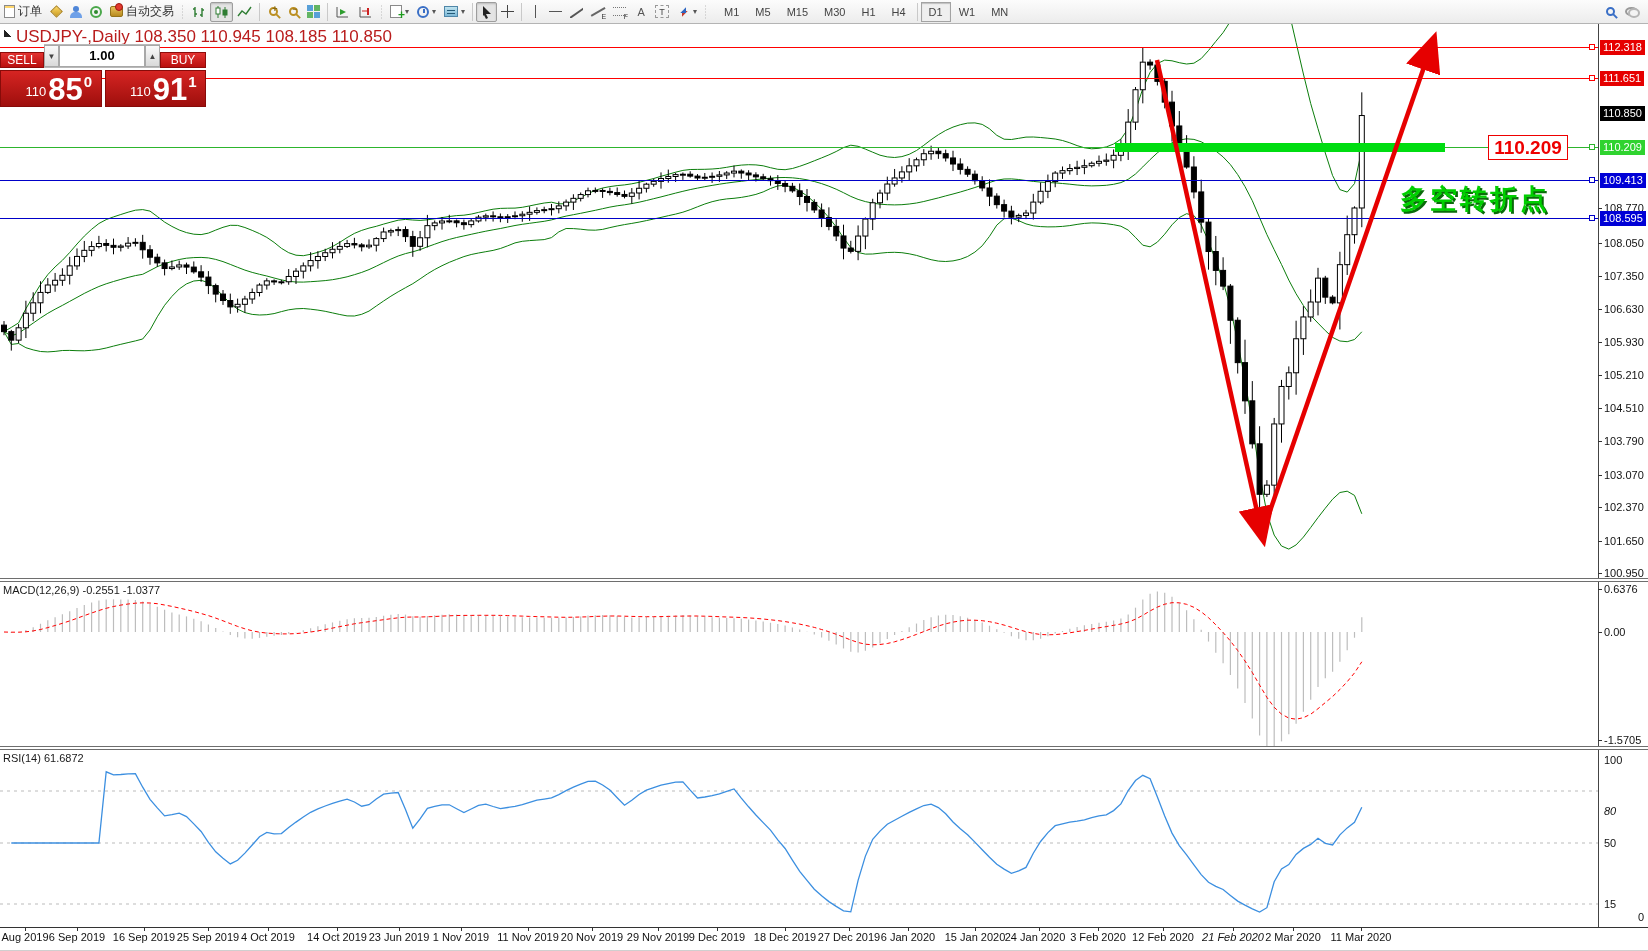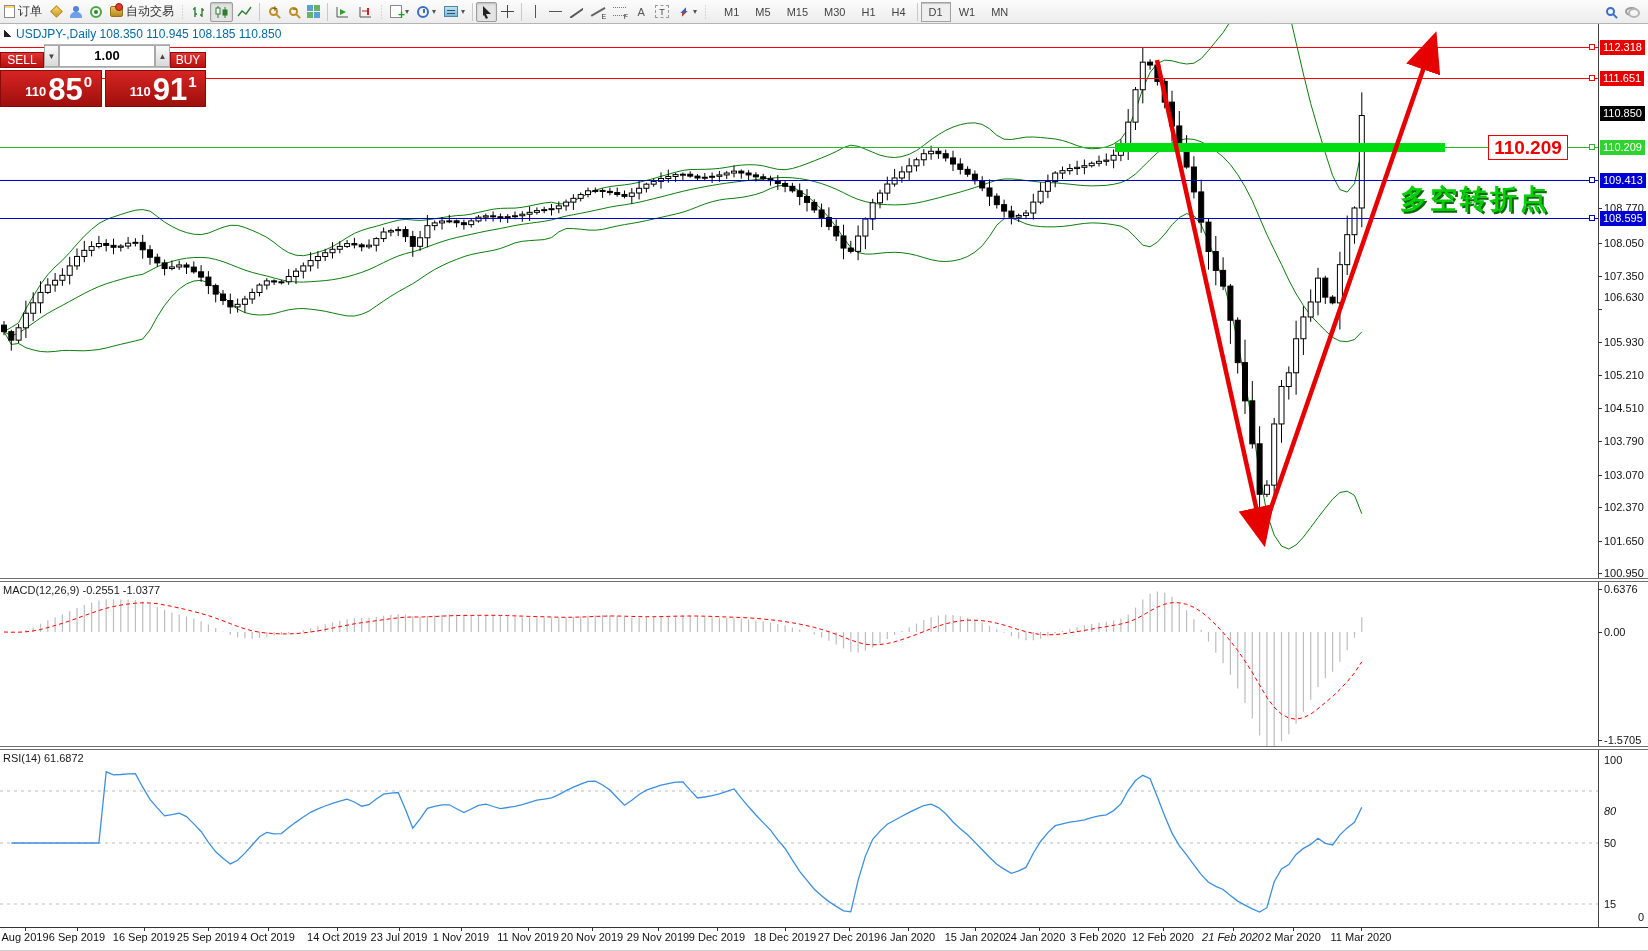--- a/index.html
+++ b/index.html
@@ -55,21 +55,21 @@
 .ic-arrows::before{content:"";position:absolute;left:1px;top:2px;border:4px solid transparent;border-bottom-color:#c23b2e;transform:rotate(-45deg)}
 .ic-arrows::after{content:"";position:absolute;right:0;bottom:1px;border:4px solid transparent;border-top-color:#2e66c2;transform:rotate(-45deg)}
 .ic-newchart{width:12px;height:13px;background:#fff;border:1px solid #8a8a8a}
 .ic-newchart::after{content:"+";position:absolute;right:-4px;bottom:-5px;color:#1d9c1d;font-weight:bold;font-size:12px}
 .ic-clock{width:12px;height:12px;border:2px solid #3a6fc6;border-radius:50%}
 .ic-clock::after{content:"";position:absolute;left:4px;top:1px;width:1.5px;height:4px;background:#3a6fc6}
 .ic-template{width:14px;height:11px;background:linear-gradient(#bfe3ef,#7db9d8);border:1px solid #4f86a8}
 .ic-template::after{content:"";position:absolute;left:2px;top:3px;width:8px;height:1px;background:#245a78;box-shadow:0 3px 0 #245a78}
 
 
-.chart-title{position:absolute;left:16px;top:27px;font-size:12px;color:#0369a1;z-index:8;white-space:nowrap}
+.chart-title{position:absolute;left:16px;top:27px;font-size:17px;color:#b91c1c;z-index:8;white-space:nowrap}
 .title-ic{position:absolute;left:4px;top:30px;width:8px;height:7px;z-index:8;background:linear-gradient(45deg,#222 50%,transparent 51%)}
 .pane-svg{position:absolute;left:0;z-index:2}
 .axis-vline{position:absolute;left:1598px;top:24px;width:1px;height:903px;background:#444;z-index:4}
 .pane-sep{position:absolute;left:0;width:1648px;height:4px;border-top:1px solid #6e6e6e;border-bottom:1px solid #6e6e6e;background:#fff;z-index:6}
 .time-axis-line{position:absolute;left:0;top:927px;width:1648px;height:1px;background:#333;z-index:6}
 .hline{position:absolute;left:0;width:1598px;height:1px;z-index:5}
 .line-handle{position:absolute;left:1589px;width:6px;height:6px;background:#fff;z-index:5}
 .ptick{position:absolute;left:1604px;font-size:11px;color:#111;line-height:14px;white-space:nowrap;z-index:5}
 .ptick-dash{position:absolute;left:1598px;width:4px;height:1px;background:#333;z-index:5}
 .pbadge{position:absolute;left:1600px;min-width:44px;color:#fff;font-size:11px;line-height:15px;height:15px;padding:0 3px;z-index:6;white-space:nowrap}
@@ -85,21 +85,21 @@
 
 
 .trade-panel{position:absolute;left:0;top:46px;width:206px;z-index:30;user-select:none}
 .tp-row1{display:flex;height:22px;align-items:flex-end}
 .tp-sm{width:44px;background:linear-gradient(#e23230,#ba100e);border:1px solid #8f0c0a;color:#fff;font-size:12px;display:flex;align-items:center;justify-content:center}
 .tp-volwrap{flex:1;display:flex;align-items:stretch;background:#ececec;border:1px solid #b9b9b9;border-left:none;border-right:none}
 .tp-spin{width:15px;background:linear-gradient(#fafafa,#d9d9d9);border:1px solid #a8a8a8;color:#444;font-size:8px;display:flex;align-items:center;justify-content:center}
 .tp-vol{flex:1;background:#fff;border:1px solid #a8a8a8;font-size:13px;font-weight:bold;color:#000;text-align:center;line-height:20px}
 .tp-row2{display:flex;margin-top:2px;height:37px;gap:3px}
 .tp-price{flex:1;background:linear-gradient(#d62422,#9e0f0d);border:1px solid #870b09;color:#fff;display:flex;align-items:flex-end;justify-content:center;padding-bottom:1px}
-.pr-sm{font-size:13px;font-weight:bold;margin:0 2px 6px 16px}
+.pr-sm{font-size:13px;font-weight:normal;margin:0 2px 6px 16px}
 .pr-big{font-size:31px;font-weight:bold;line-height:30px}
 .pr-sup{font-size:15px;font-weight:bold;margin:0 0 15px 1px}
 </style>
 </head>
 <body>
 
 <div class="app">
 
   <div class="toolbar">
     <div class="tb-btn">
@@ -845,21 +845,21 @@
   </svg>
 
   <div class="trade-panel">
     <div class="tp-row1">
       <div class="tp-sm">SELL</div>
       <div class="tp-volwrap">
         <div class="tp-spin">▼</div>
         <div class="tp-vol">1.00</div>
         <div class="tp-spin">▲</div>
       </div>
-      <div class="tp-sm" style="width:36px">BUY</div>
+      <div class="tp-sm" style="width:46px">BUY</div>
     </div>
     <div class="tp-row2">
       <div class="tp-price">
         <span class="pr-sm">110</span>
         <span class="pr-big">85</span>
         <span class="pr-sup">0</span>
       </div>
       <div class="tp-price">
         <span class="pr-sm">110</span>
         <span class="pr-big">91</span>
@@ -867,21 +867,21 @@
       </div>
     </div>
   </div>
 
 <div class="ptick" style="top: 201px;">108.770</div>
     <div class="ptick-dash" style="top: 208px;"></div>
     <div class="ptick" style="top: 236px;">108.050</div>
     <div class="ptick-dash" style="top: 243px;"></div>
     <div class="ptick" style="top: 269px;">107.350</div>
     <div class="ptick-dash" style="top: 276px;"></div>
-    <div class="ptick" style="top: 290px;">106.630</div>
+    <div class="ptick" style="top: 302px;">106.630</div>
     <div class="ptick-dash" style="top: 309px;"></div>
     <div class="ptick" style="top: 335px;">105.930</div>
     <div class="ptick-dash" style="top: 342px;"></div>
     <div class="ptick" style="top: 368px;">105.210</div>
     <div class="ptick-dash" style="top: 375px;"></div>
     <div class="ptick" style="top: 401px;">104.510</div>
     <div class="ptick-dash" style="top: 408px;"></div>
     <div class="ptick" style="top: 434px;">103.790</div>
     <div class="ptick-dash" style="top: 441px;"></div>
     <div class="ptick" style="top: 468px;">103.070</div>
@@ -924,21 +924,21 @@
     <div class="dlabel" style="left: 77px;">6 Sep 2019</div>
     <div class="dtick" style="left: 77px;"></div>
     <div class="dlabel" style="left: 144px;">16 Sep 2019</div>
     <div class="dtick" style="left: 144px;"></div>
     <div class="dlabel" style="left: 208px;">25 Sep 2019</div>
     <div class="dtick" style="left: 208px;"></div>
     <div class="dlabel" style="left: 268px;">4 Oct 2019</div>
     <div class="dtick" style="left: 268px;"></div>
     <div class="dlabel" style="left: 337px;">14 Oct 2019</div>
     <div class="dtick" style="left: 337px;"></div>
-    <div class="dlabel" style="left: 399px;">23 Jul 2019</div>
+    <div class="dlabel" style="left: 399px;">23 Jun 2019</div>
     <div class="dtick" style="left: 399px;"></div>
     <div class="dlabel" style="left: 461px;">1 Nov 2019</div>
     <div class="dtick" style="left: 461px;"></div>
     <div class="dlabel" style="left: 528px;">11 Nov 2019</div>
     <div class="dtick" style="left: 528px;"></div>
     <div class="dlabel" style="left: 592px;">20 Nov 2019</div>
     <div class="dtick" style="left: 592px;"></div>
     <div class="dlabel" style="left: 658px;">29 Nov 2019</div>
     <div class="dtick" style="left: 658px;"></div>
     <div class="dlabel" style="left: 717px;">9 Dec 2019</div>

